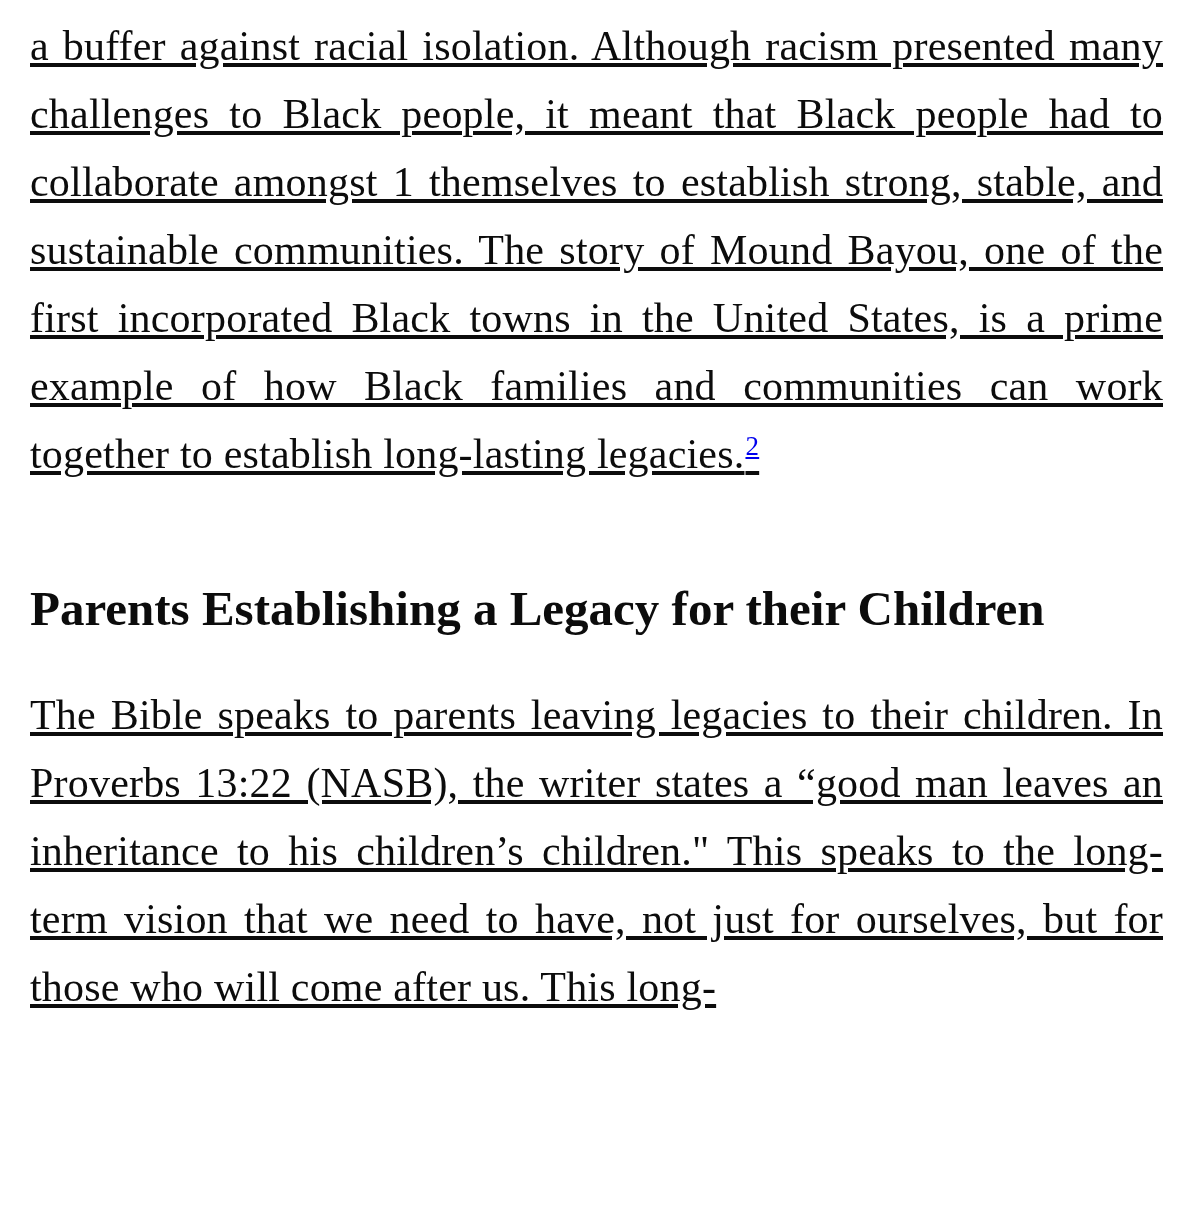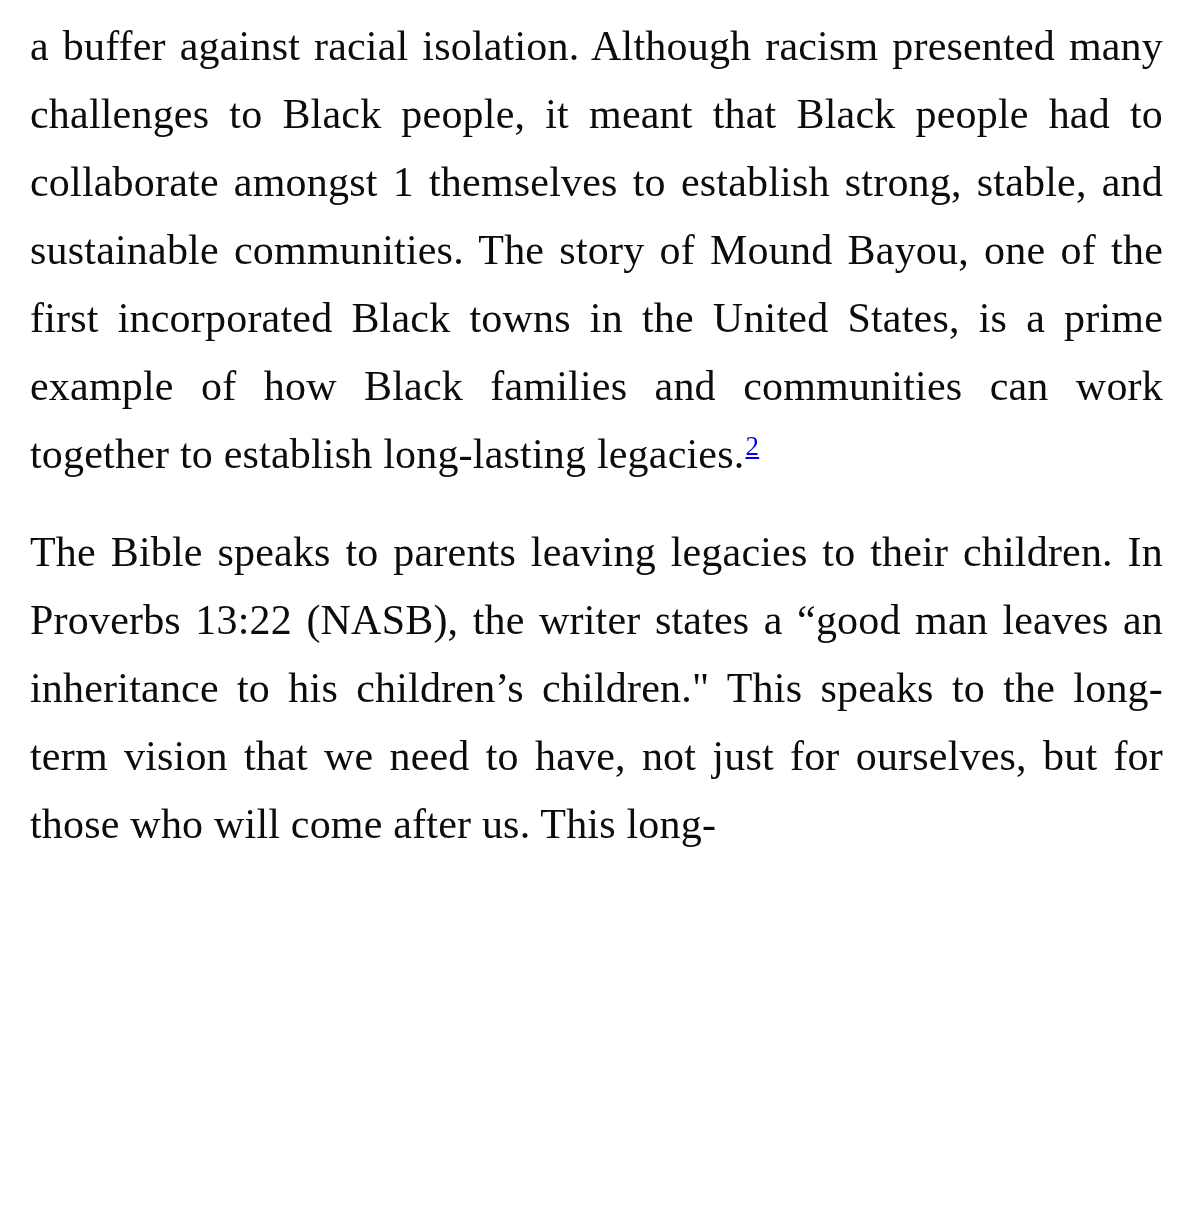--- a/index.html
+++ b/index.html
@@ -16,20 +16,21 @@
   }
   main.page {
     padding: 12px 37px 0 30px;
   }
   p.body-text {
     margin: 0;
     font-size: 42px;
     line-height: 68px;
     text-align: justify;
     letter-spacing: 0.2px;
+    text-decoration: underline;
   }
   a.footnote-ref {
     color: var(--link-color, #0000ee);
     text-decoration: underline;
     font-size: 27px;
     line-height: 0;
     vertical-align: 13px;
     margin-left: 1px;
   }
   h2.section-heading {
@@ -44,16 +45,17 @@
     margin-top: 30px;
   }
 </style>
 </head>
 <body>
 
 <main class="page">
 
   <p class="body-text"><span>a buffer against racial isolation. Although racism presented many challenges to Black people, it meant that Black people had to collaborate amongst 1 themselves to establish strong, stable, and sustainable communities. The story of Mound Bayou, one of the first incorporated Black towns in the United States, is a prime example of how Black families and communities can work together to establish long-lasting legacies.</span><a class="footnote-ref" href="#">2</a></p>
 
+  <h2 class="section-heading">Parents Establishing a Legacy for their Children</h2>
 
   <p class="body-text second">The Bible speaks to parents leaving legacies to their children. In Proverbs 13:22 (NASB), the writer states a “good man leaves an inheritance to his children’s children." This speaks to the long-term vision that we need to have, not just for ourselves, but for those who will come after us. This long-</p>
 
 </main>
 
 </body></html>

